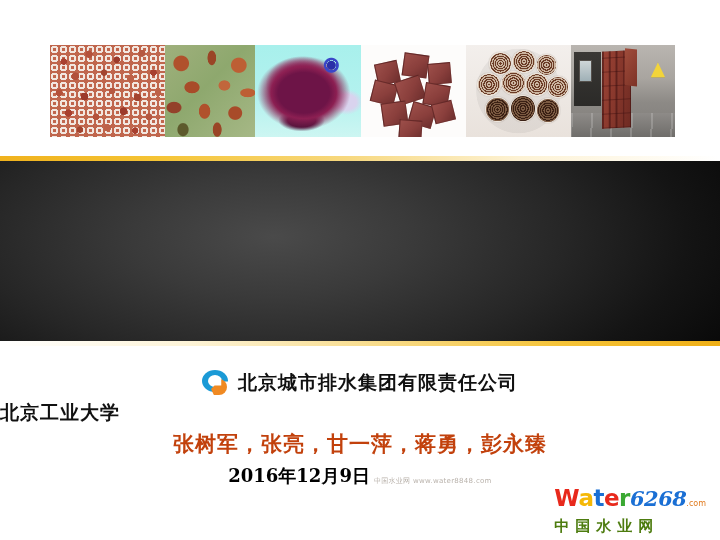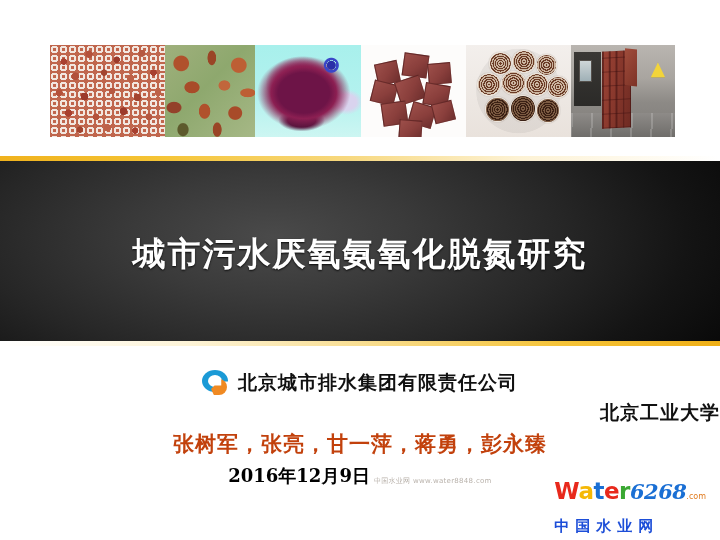--- a/index.html
+++ b/index.html
@@ -243,21 +243,21 @@
     font-size: 19px;
     font-weight: bold;
     color: #111111;
     letter-spacing: 1px;
     white-space: nowrap;
   }
   .univ-name {
     position: absolute;
     left: 0; top: 54px;
     width: 100%;
-    text-align: right;
+    text-align: left;
     font-family: "DejaVu Sans", "Liberation Sans", sans-serif;
     font-size: 19px;
     font-weight: bold;
     color: #111111;
     letter-spacing: 1px;
   }
   .authors {
     position: absolute;
     left: 0; top: 84px;
     width: 100%;
@@ -313,22 +313,22 @@
   #site-logo .wordmark .l4 { color:#e8291c; }
   #site-logo .wordmark .l5 { color:#3aa832; }
   #site-logo .wordmark .num {
     color:#1a6fd4; font-style: italic; font-size: 21px;
     font-family: "DejaVu Serif", "Liberation Serif", serif;
   }
   #site-logo .wordmark .dotcom {
     color:#e07b1f; font-size: 8px; font-weight: normal; letter-spacing:0;
   }
   #site-logo .cn {
-    margin-top: 16px;
-    color:#1d4ed8;
+    margin-top: 9px;
+    color:#4d7c0f;
     font-family: "DejaVu Sans", "Liberation Sans", sans-serif;
     font-weight: bold;
     font-size: 15px;
     letter-spacing: 6px;
     white-space: nowrap;
   }
 </style>
 </head>
 <body>
 
@@ -387,21 +387,20 @@
         <div class="rack2"></div>
         <div class="hazard"></div>
       </div>
     </div>
 
   </div>
 
   <div class="bar-top"></div>
 
   <div id="black-band"></div>
-  <div id="slide-title">城市污水厌氧氨氧化脱氮研究</div>
 
   <div class="bar-bottom"></div>
 
   <div id="lower">
 
     <div class="org-row">
       <div id="org-logo-icon">
         <div class="ring"></div>
         <div class="hole"></div>
         <div class="drop"></div>

